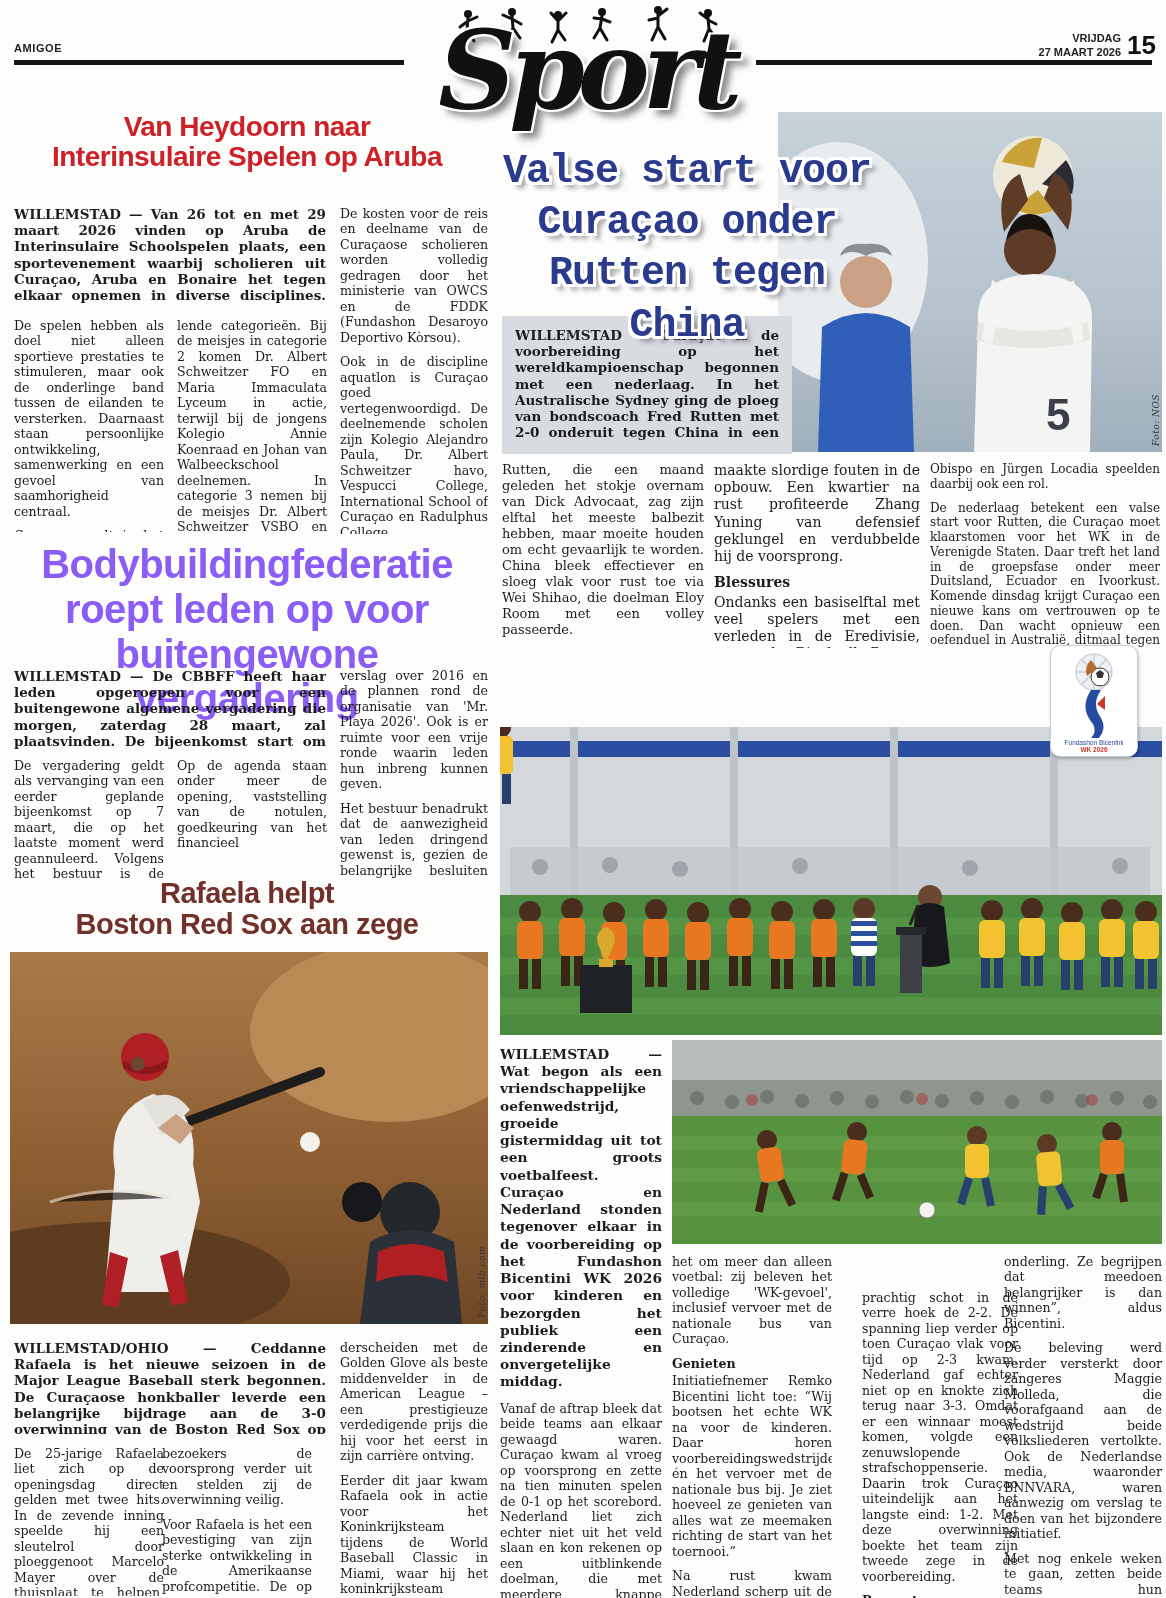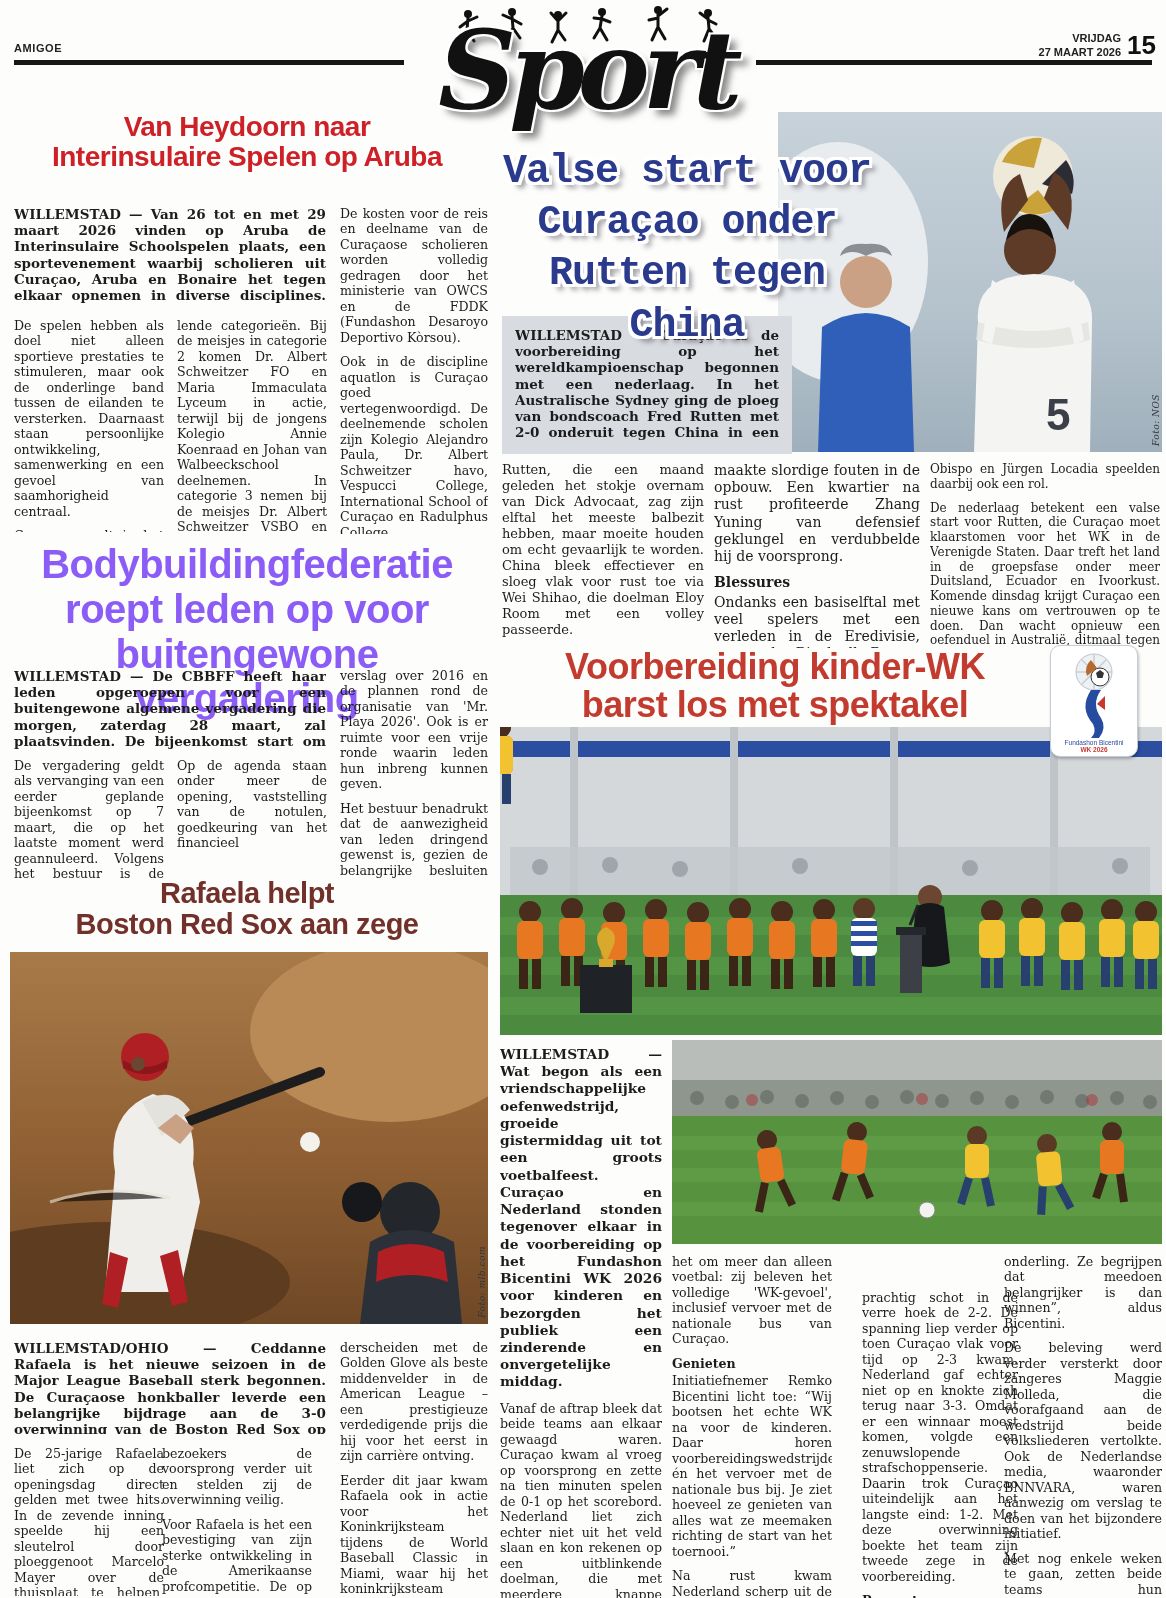--- a/index.html
+++ b/index.html
@@ -170,22 +170,20 @@
       <div class="para">De vergadering geldt als vervanging van een eerder geplande bijeenkomst op 7 maart, die op het laatste moment werd geannuleerd. Volgens het bestuur is de bijeenkomst van groot belang voor de verdere ont-</div>
     </div>
   <div class="abs col" style="left:177px;top:758px;width:150px;height:122px;">
       <div class="para">Op de agenda staan onder meer de opening, vaststelling van de notulen, goedkeuring van het financieel</div>
     </div>
   <div class="abs col" style="left:340px;top:668px;width:148px;height:212px;">
       <div class="para">verslag over 2016 en de plannen rond de organisatie van 'Mr. Playa 2026'. Ook is er ruimte voor een vrije ronde waarin leden hun inbreng kunnen geven.</div>
       <div class="para">Het bestuur benadrukt dat de aanwezigheid van leden dringend gewenst is, gezien de belangrijke besluiten die genomen zullen worden voor de toekomst van de sportsector.</div>
     </div>
 
-  <div class="abs hl hl-kinder" style="left:505px;top:648px;width:540px;">Voorbereiding kinder-WK
-barst los met spektakel</div>
 
   <div class="abs badge" style="left:1050px;top:645px;width:86px;height:110px;z-index:4;">
     <svg width="86" height="110" viewBox="0 0 86 110">
       <circle cx="43" cy="26" r="18" fill="#eef1f4" stroke="#b9c3cf"></circle>
       <g stroke="#c9ced6" stroke-width="1.5">
         <path d="M43 8 L43 44 M25 26 L61 26 M30 13 L56 39 M56 13 L30 39"></path>
       </g>
       <circle cx="49" cy="31" r="9" fill="#fff" stroke="#333"></circle>
       <path d="M49 24 l4 3 -1.5 5 -5 0 -1.5 -5 z" fill="#333"></path>
       <path d="M36 30 a14 14 0 0 1 4 -16 l6 8 z" fill="#b86a2e"></path>

